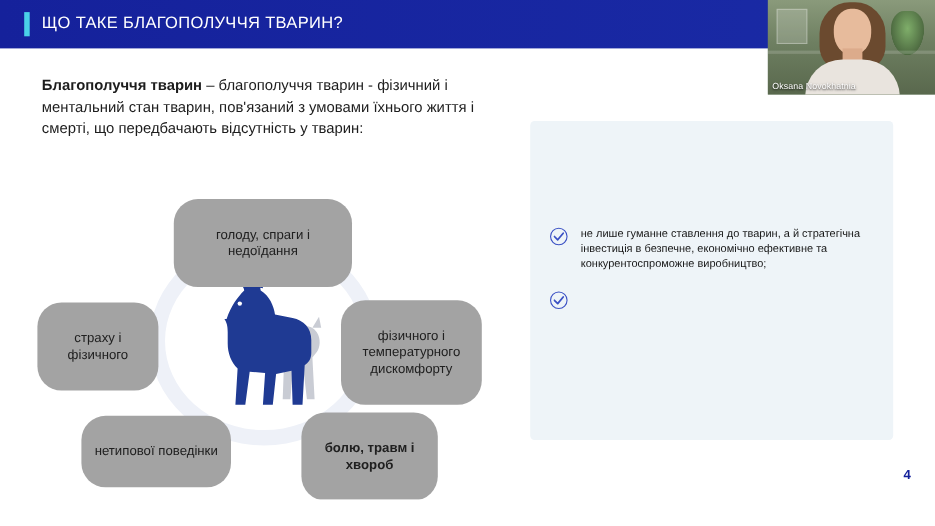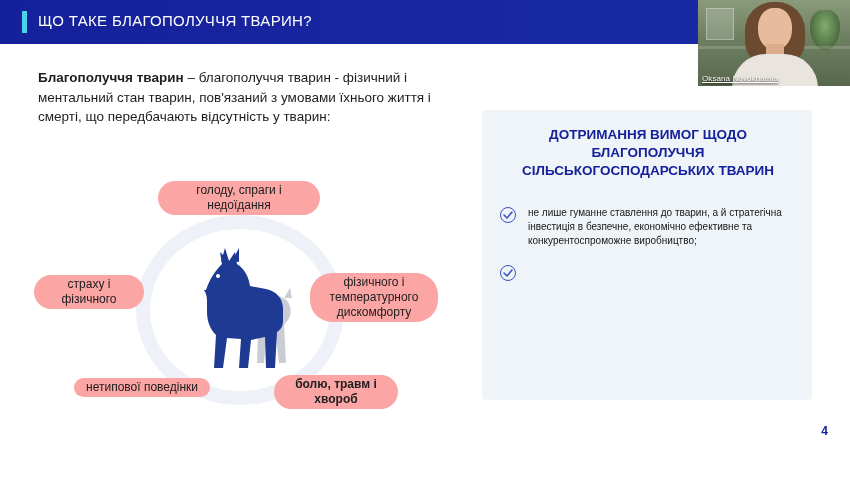--- a/index.html
+++ b/index.html
@@ -118,21 +118,20 @@
     background: #dcab8b;
   }
   .webcam-name {
     position: absolute;
     left: 4px;
     bottom: 3px;
     color: #ffffff;
     font-size: 8px;
     text-shadow: 0 1px 2px rgba(0,0,0,0.85);
     letter-spacing: 0.1px;
-    text-decoration: underline;
   }
   
   .intro {
     position: absolute;
     left: 38px;
     top: 68px;
     width: 400px;
     font-size: 13.5px;
     line-height: 1.45;
     color: #1d1d1d;
@@ -158,27 +157,27 @@
   }
   .horse-wrap {
     position: absolute;
     left: 140px;
     top: 65px;
     width: 150px;
     height: 140px;
   }
   .pill {
     position: absolute;
-    background: #fca5a5;
+    background: #a3a3a3;
     border-radius: 22px;
     color: #202020;
     font-size: 12px;
     line-height: 1.25;
     text-align: center;
-    padding: 2px 12px;
+    padding: 25px 12px;
     box-sizing: border-box;
   }
   .pill-top   { left: 132px; top: 6px;   width: 162px; }
   .pill-left  { left: 8px;   top: 100px; width: 110px; }
   .pill-right { left: 284px; top: 98px;  width: 128px; }
   .pill-bl    { left: 48px;  top: 203px; width: 136px; }
   .pill-br    { left: 248px; top: 200px; width: 124px; font-weight: bold; }
   
   .panel {
     position: absolute;
@@ -289,21 +288,20 @@
     </div>
 
     <div class="pill pill-top">голоду, спраги і недоїдання</div>
     <div class="pill pill-left">страху і фізичного</div>
     <div class="pill pill-right">фізичного і температурного дискомфорту</div>
     <div class="pill pill-bl">нетипової поведінки</div>
     <div class="pill pill-br">болю, травм і хвороб</div>
   </div>
 
   <div class="panel">
-    <div class="panel-title">ДОТРИМАННЯ ВИМОГ ЩОДО БЛАГОПОЛУЧЧЯ СІЛЬСЬКОГОСПОДАРСЬКИХ ТВАРИН</div>
     <div class="bullets">
       <div class="bullet">
         <span class="check">
           <svg width="10" height="10" viewBox="0 0 10 10">
               <path d="M1 5 L4 8 L9 2" stroke="#3a50c4" stroke-width="1.6" fill="none" stroke-linecap="round" stroke-linejoin="round"></path>
             </svg>
         </span>
         <span>не лише гуманне ставлення до тварин, а й стратегічна інвестиція в безпечне, економічно ефективне та конкурентоспроможне виробництво;</span>
       </div>
       <div class="bullet">

